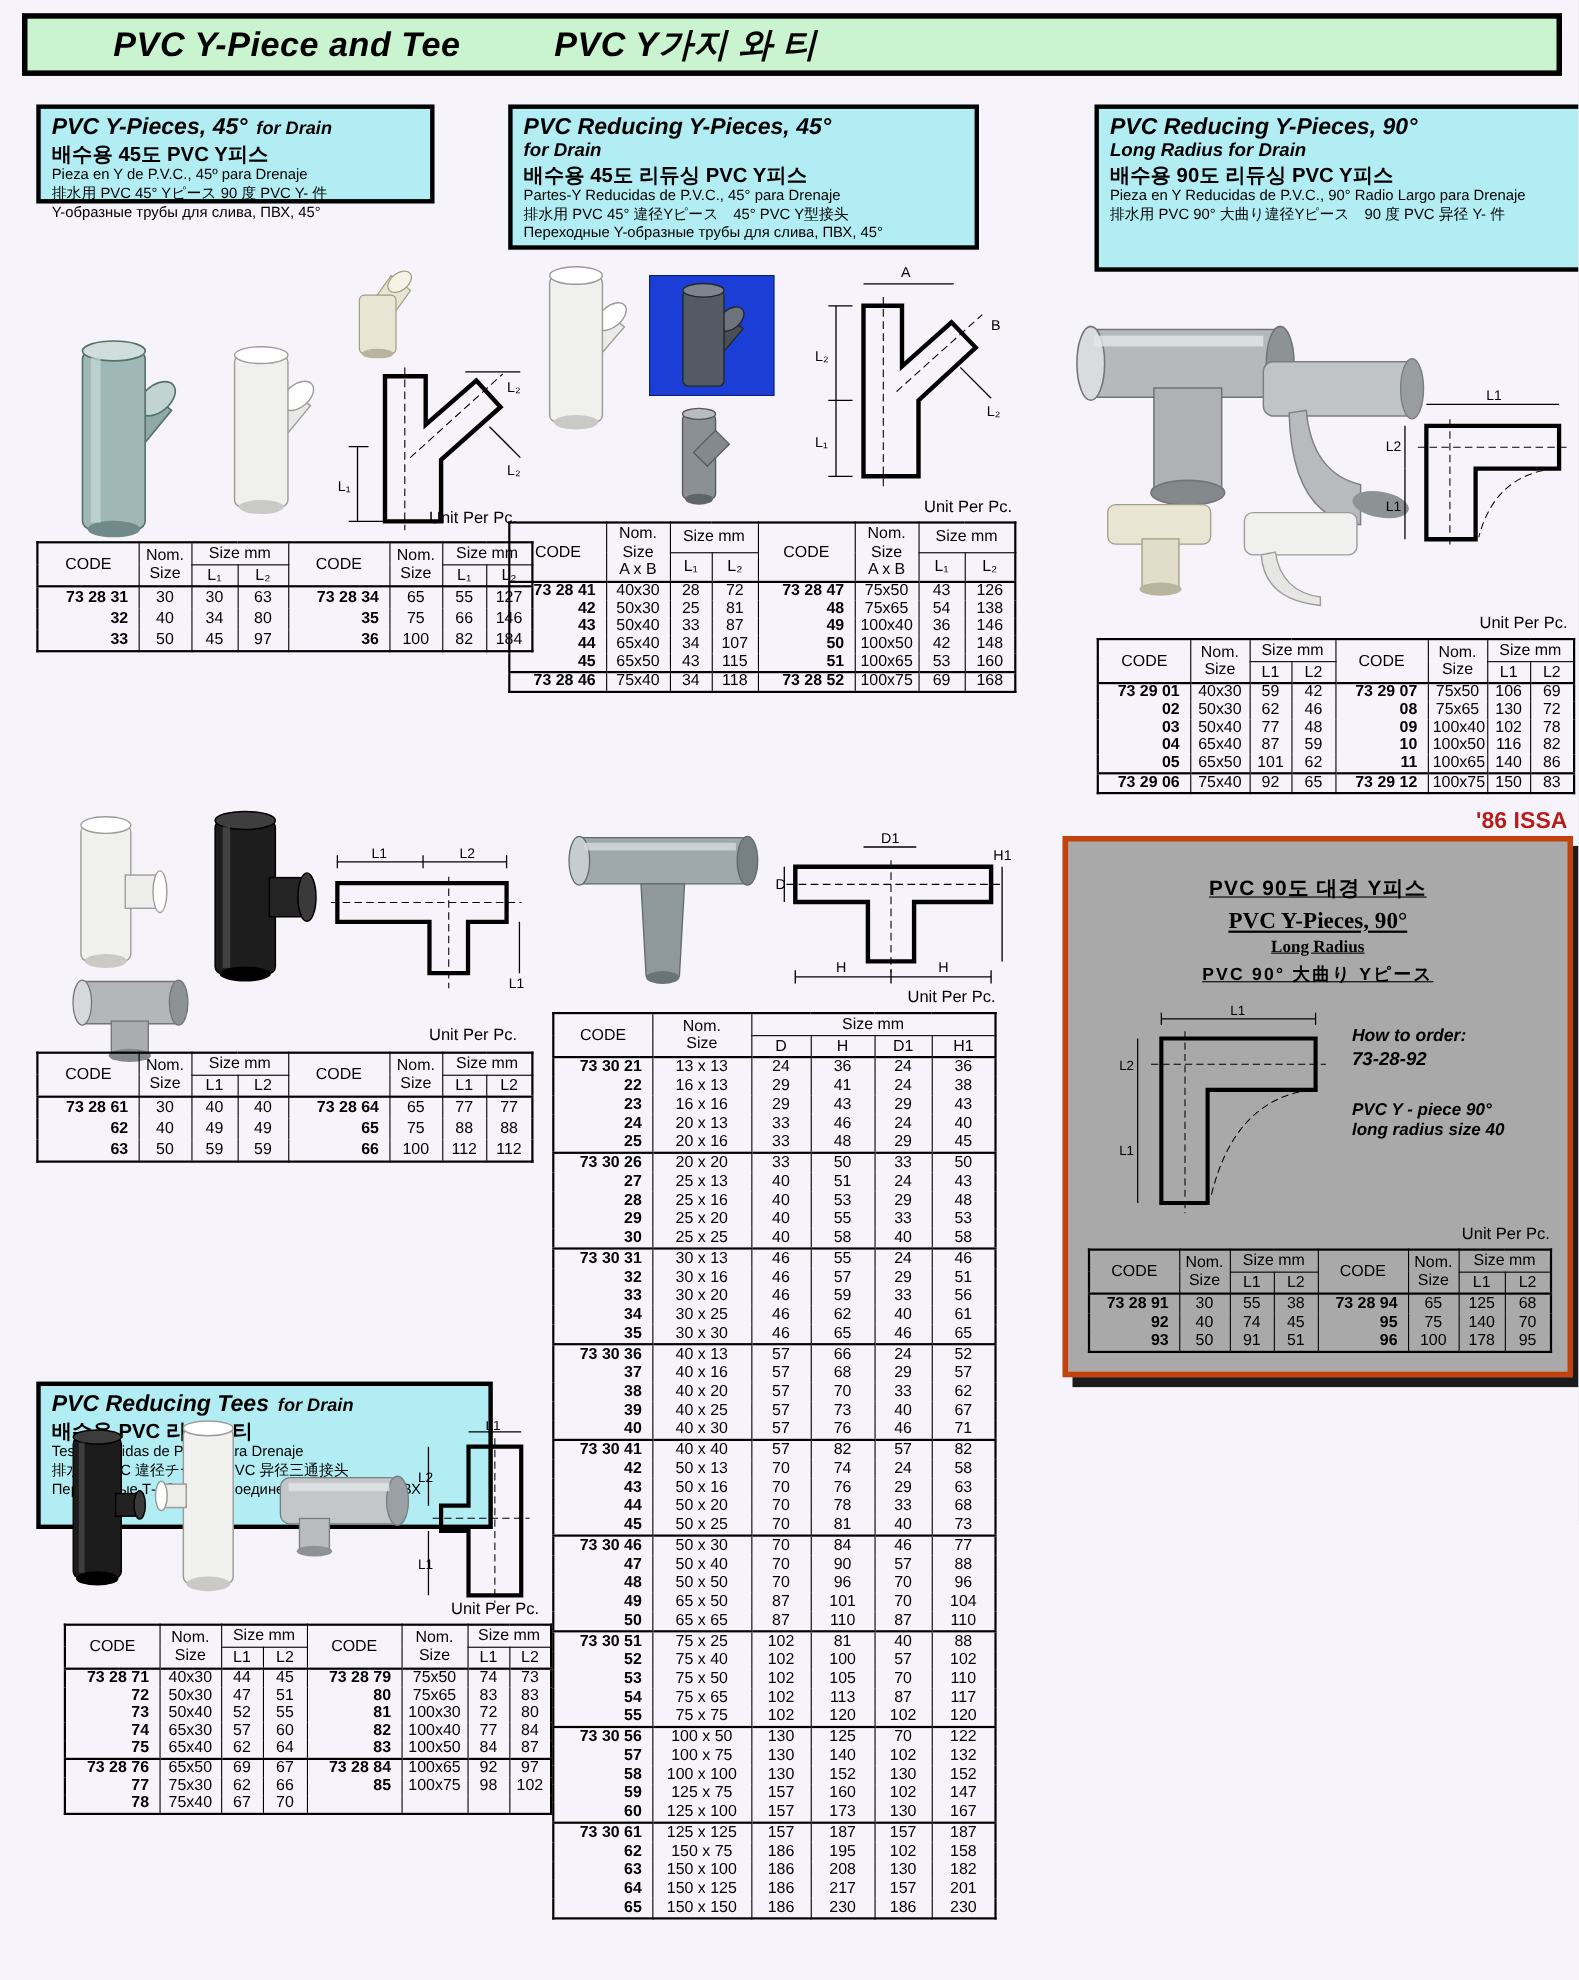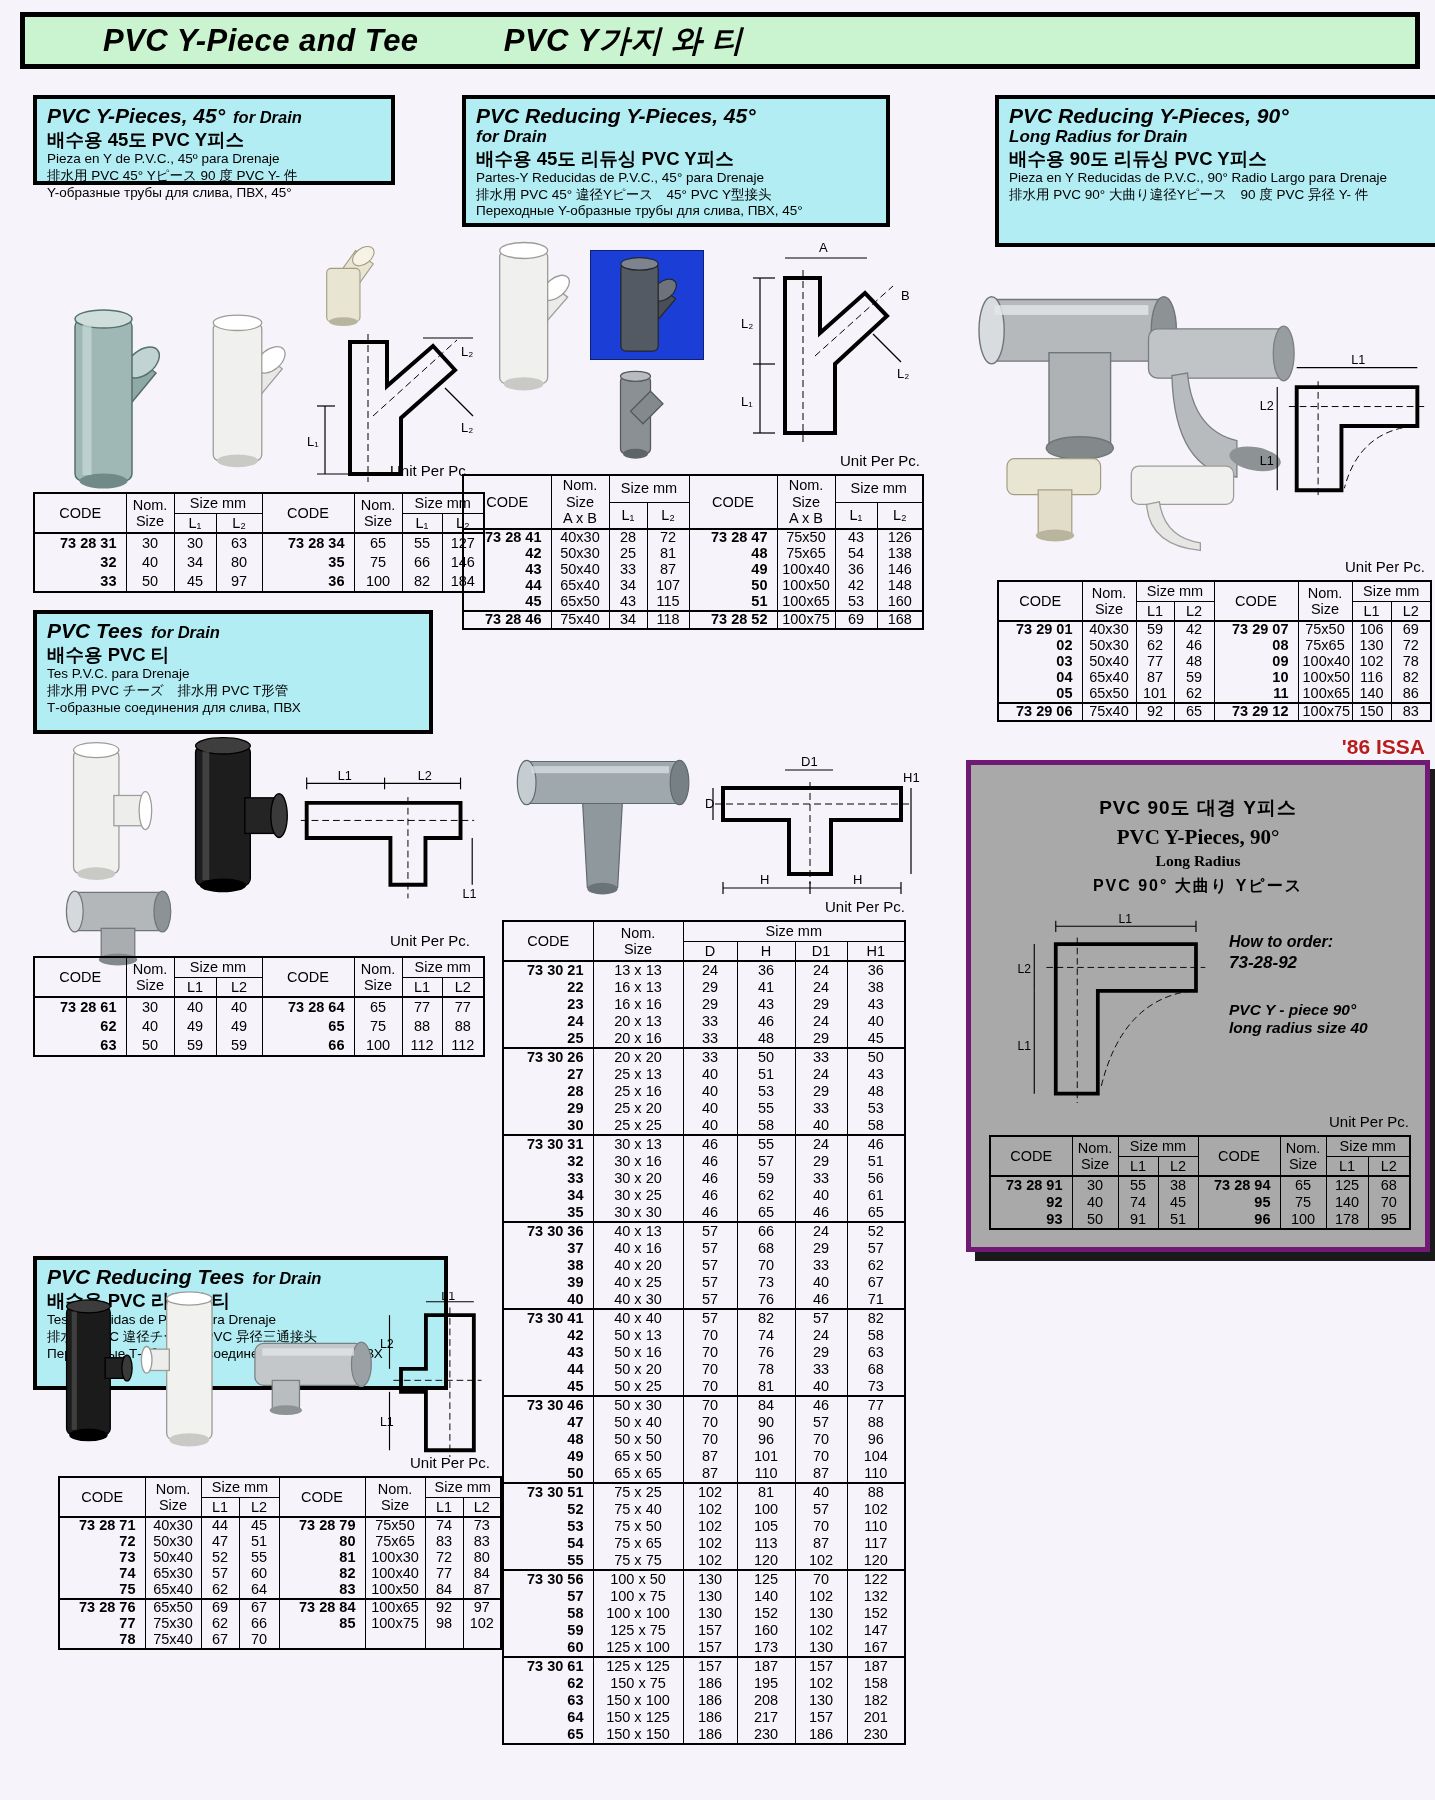--- a/index.html
+++ b/index.html
@@ -30,21 +30,21 @@
   
   .c8 td:nth-child(1),.c8 td:nth-child(5){text-align:right;font-weight:bold;padding-right:9px;}
   .c6 td:nth-child(1){text-align:right;font-weight:bold;padding-right:9px;}
   .photo{position:absolute;}
   .diag{position:absolute;}
   .diag path,.diag line,.diag polyline{fill:none;stroke:#000;}
   .d-out{stroke-width:4;}
   .d-dim{stroke-width:1.2;}
   .d-dash{stroke-width:1;stroke-dasharray:7 4;}
   .dl{font-size:13px;fill:#000;font-family:"Liberation Sans",sans-serif;}
-  .graybox{position:absolute;background:var(--gray_box);border:5px solid #701a75;box-sizing:border-box;box-shadow:9px 9px 0 #1a1a1a;}
+  .graybox{position:absolute;background:var(--gray_box);border:5px solid #c2410c;box-sizing:border-box;box-shadow:9px 9px 0 #1a1a1a;text-decoration:underline;}
   .graybox .gko{font-weight:bold;font-size:19px;text-align:center;margin-top:30px;letter-spacing:1px;}
   .graybox .gen{font-family:"Liberation Serif",serif;font-weight:bold;font-size:21px;text-align:center;margin-top:4px;}
   .graybox .gen2{font-family:"Liberation Serif",serif;font-weight:bold;font-size:15.5px;text-align:center;margin-top:2px;}
   .graybox .gja{font-size:16px;font-weight:bold;text-align:center;margin-top:6px;letter-spacing:2px;}
   .howto{position:absolute;font-weight:bold;font-style:italic;}
   .howto .h1{font-size:16px;} .howto .h2{font-size:17px;margin-top:2px;}
   .howto .h3{font-size:15.5px;margin-top:28px;} .howto .h4{font-size:15.5px;}
   .bluecard{position:absolute;background:var(--photo_blue);border:1px solid #0c2170;}
 </style>
 </head>
@@ -443,27 +443,20 @@
           <td>73 29 12</td>
           <td>100x75</td>
           <td>150</td>
           <td>83</td>
         </tr>
       </tbody>
   </table>
 
   <div class="issa" style="left:1290px;top:735px;width:135px">'86 ISSA</div>
 
-  <div class="titlebox" style="left:33px;top:610px;width:400px;height:124px">
-    <div class="en"><span>PVC Tees</span><span class="sub">for Drain</span></div>
-    <div class="ko">배수용 PVC 티</div>
-    <div class="ln">Tes P.V.C. para Drenaje</div>
-    <div class="ln">排水用 PVC チーズ　排水用 PVC T形管</div>
-    <div class="ln">Т-образные соединения для слива, ПВХ</div>
-  </div>
 
   <svg class="photo" style="left:40px;top:740px;width:115px;height:145px" viewBox="0 0 90 115">
     <rect x="26" y="8" width="36" height="98" rx="5" fill="#f0f0ee" stroke="#9c9c99"></rect>
     <ellipse cx="44" cy="8" rx="18" ry="6" fill="#ffffff" stroke="#9c9c99"></ellipse>
     <ellipse cx="44" cy="106" rx="15" ry="5" fill="#c9c9c6"></ellipse>
     <rect x="58" y="44" width="24" height="24" fill="#ededeb" stroke="#9c9c99"></rect>
     <ellipse cx="83" cy="56" rx="5" ry="15" fill="#ffffff" stroke="#9c9c99"></ellipse>
   </svg>
   <svg class="photo" style="left:160px;top:732px;width:130px;height:170px" viewBox="0 0 95 120">
     <rect x="26" y="8" width="40" height="102" rx="5" fill="#1d1d1d" stroke="#000"></rect>

